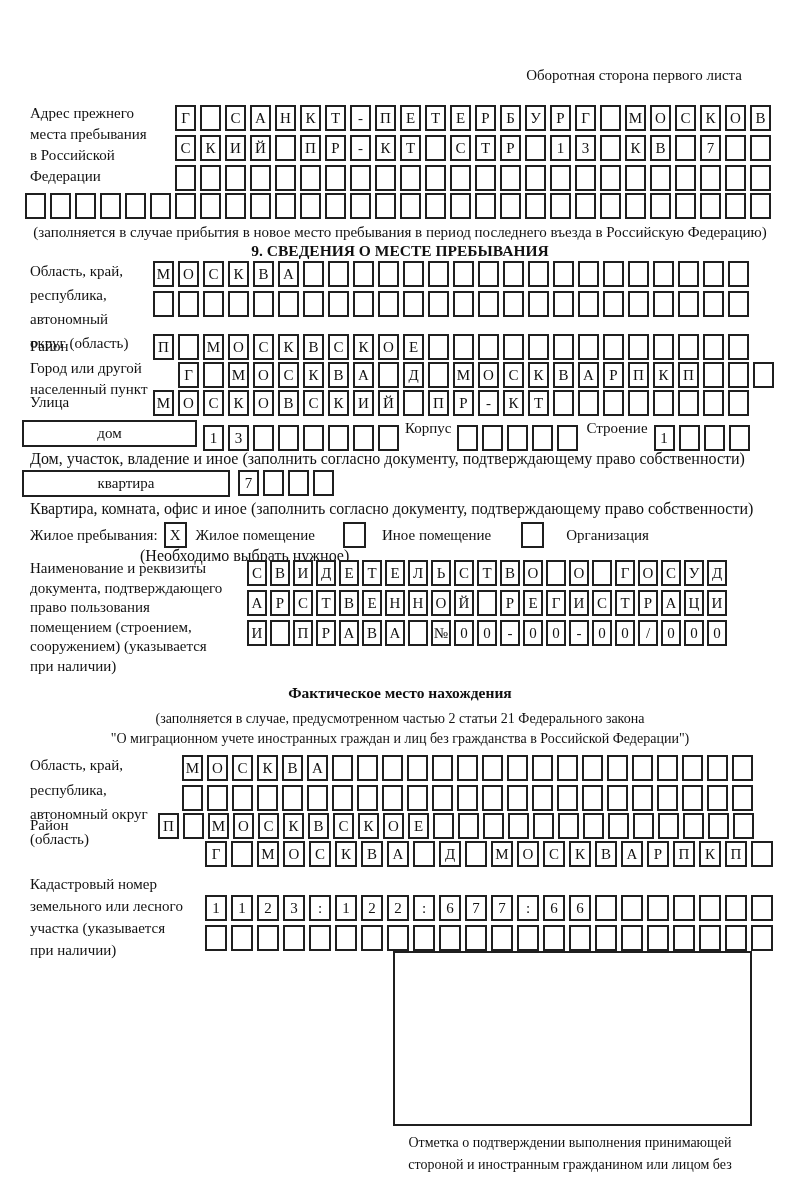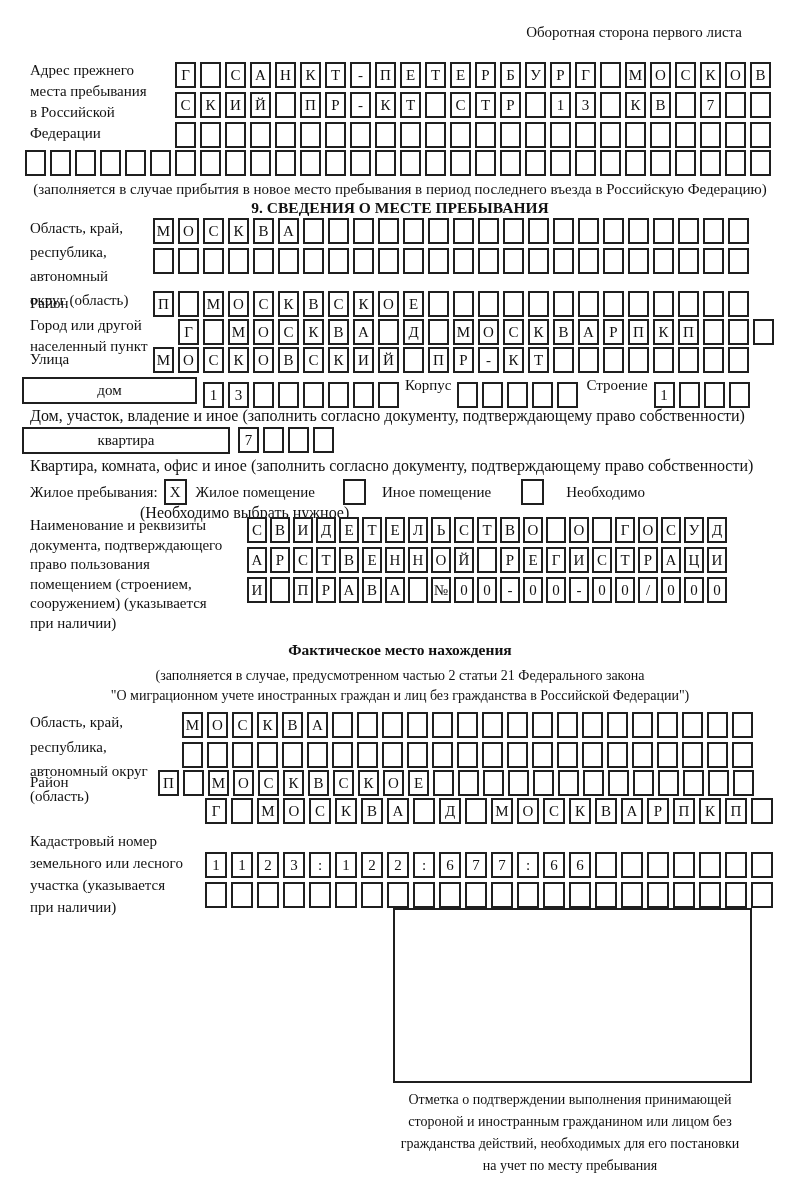--- a/index.html
+++ b/index.html
@@ -1,20 +1,20 @@
 <!DOCTYPE html>
 <html><head>
 <meta charset="utf-8">
 <style>
   html,body{margin:0;padding:0;background:#fff;}
   #page{
     position:relative;width:800px;height:1180px;background:#fff;color:#111;
     font-family:"Liberation Serif","DejaVu Serif",serif;overflow:hidden;
   }
-  .abs{position:absolute;}
+  .abs{position:absolute;margin-top:43px;}
   .lbl{font-size:15px;line-height:21px;white-space:pre-line;}
   .row{white-space:nowrap;height:28px;}
   .cell{
     display:inline-flex;width:21px;height:26px;box-sizing:border-box;
     border:2px solid #1f1f1f;margin-right:4px;align-items:center;justify-content:center;
     font-size:15px;background:#fff;vertical-align:top;
   }
   .tight .cell{margin-right:3px;width:20px;}
   .wide .cell{width:22px;}
   .cap{font-size:15px;text-align:center;width:100%;line-height:18px;}
@@ -77,21 +77,21 @@
   </div>
   <div class="abs capL" style="top:457px;left:30px;">Квартира, комната, офис и иное (заполнить согласно документу, подтверждающему право собственности)</div>
 
   <div class="abs mesto" style="top:479px;left:30px;">
     <span>Жилое пребывания:</span>
     <span class="checkbox" style="margin-left:6px;">X</span>
     <span style="margin-left:9px;">Жилое помещение</span>
     <span class="checkbox" style="margin-left:28px;"></span>
     <span style="margin-left:16px;">Иное помещение</span>
     <span class="checkbox" style="margin-left:30px;"></span>
-    <span style="margin-left:22px;">Необходимо</span>
+    <span style="margin-left:22px;">Организация</span>
   </div>
   <div class="abs capL" style="top:504px;left:140px;width:400px;">(Необходимо выбрать нужное)</div>
 
   <div class="abs lbl" style="top:516px;left:30px;width:220px;line-height:19.5px;">Наименование и реквизиты
 документа, подтверждающего
 право пользования
 помещением (строением,
 сооружением) (указывается
 при наличии)</div>
   <div class="abs row tight" style="top:517px;left:247px;"><span class="cell">С</span><span class="cell">В</span><span class="cell">И</span><span class="cell">Д</span><span class="cell">Е</span><span class="cell">Т</span><span class="cell">Е</span><span class="cell">Л</span><span class="cell">Ь</span><span class="cell">С</span><span class="cell">Т</span><span class="cell">В</span><span class="cell">О</span><span class="cell"></span><span class="cell">О</span><span class="cell"></span><span class="cell">Г</span><span class="cell">О</span><span class="cell">С</span><span class="cell">У</span><span class="cell">Д</span></div>

